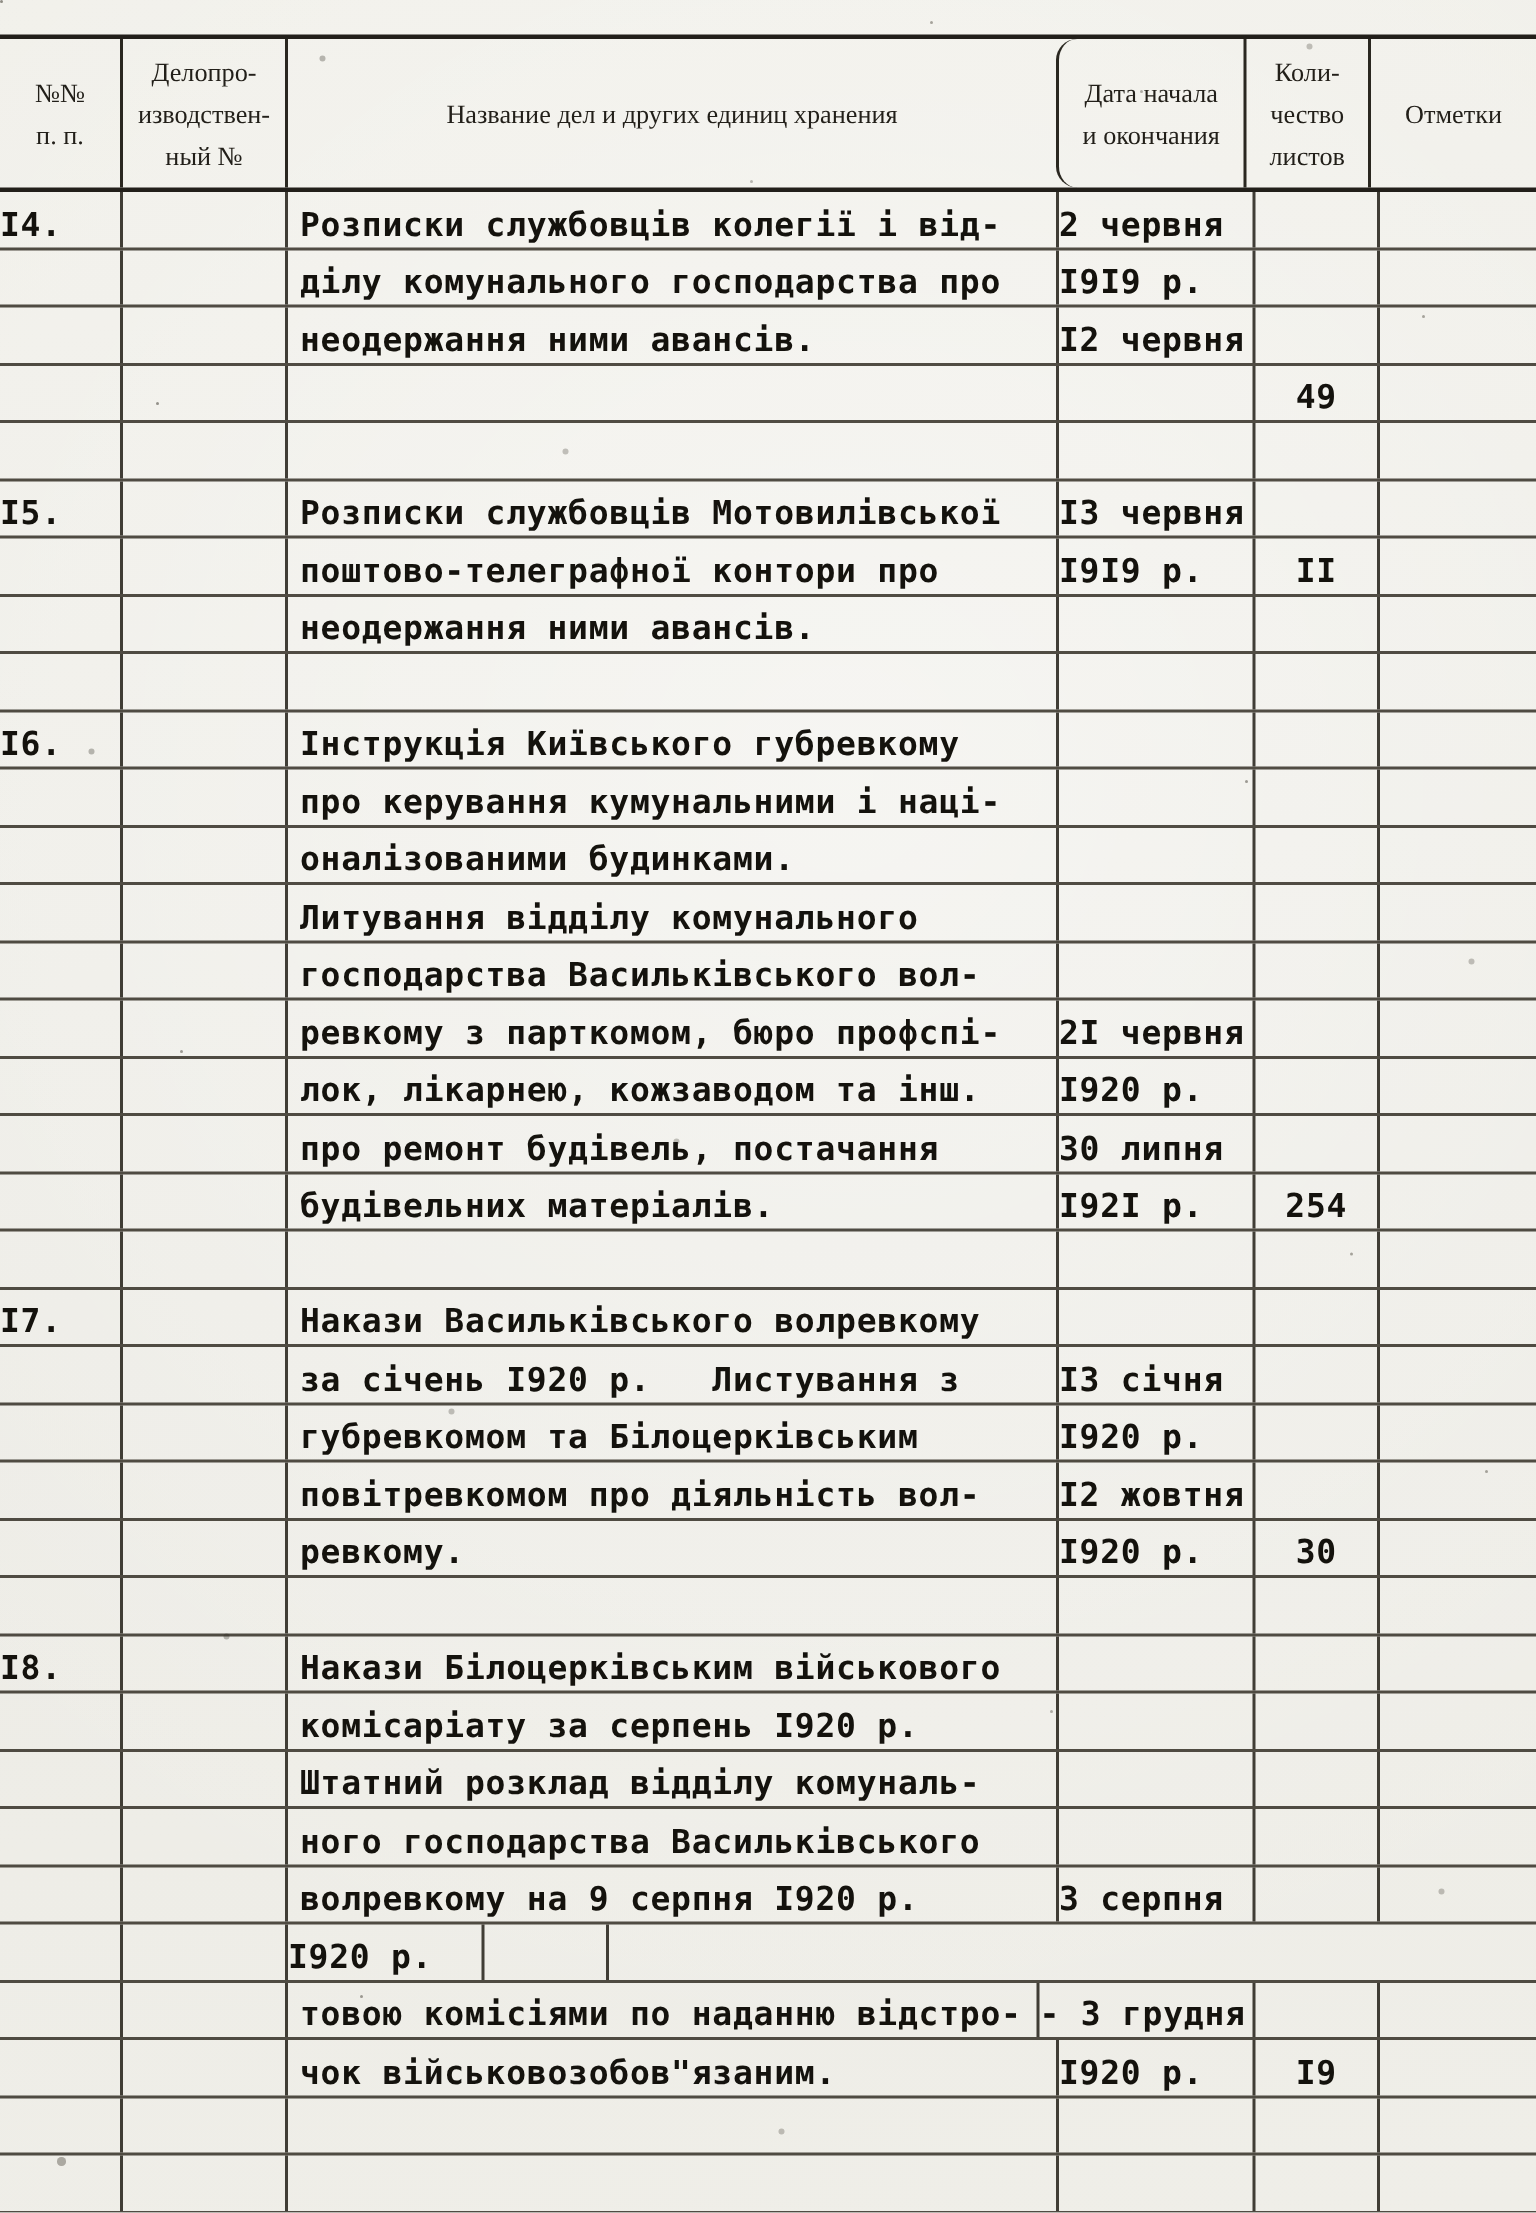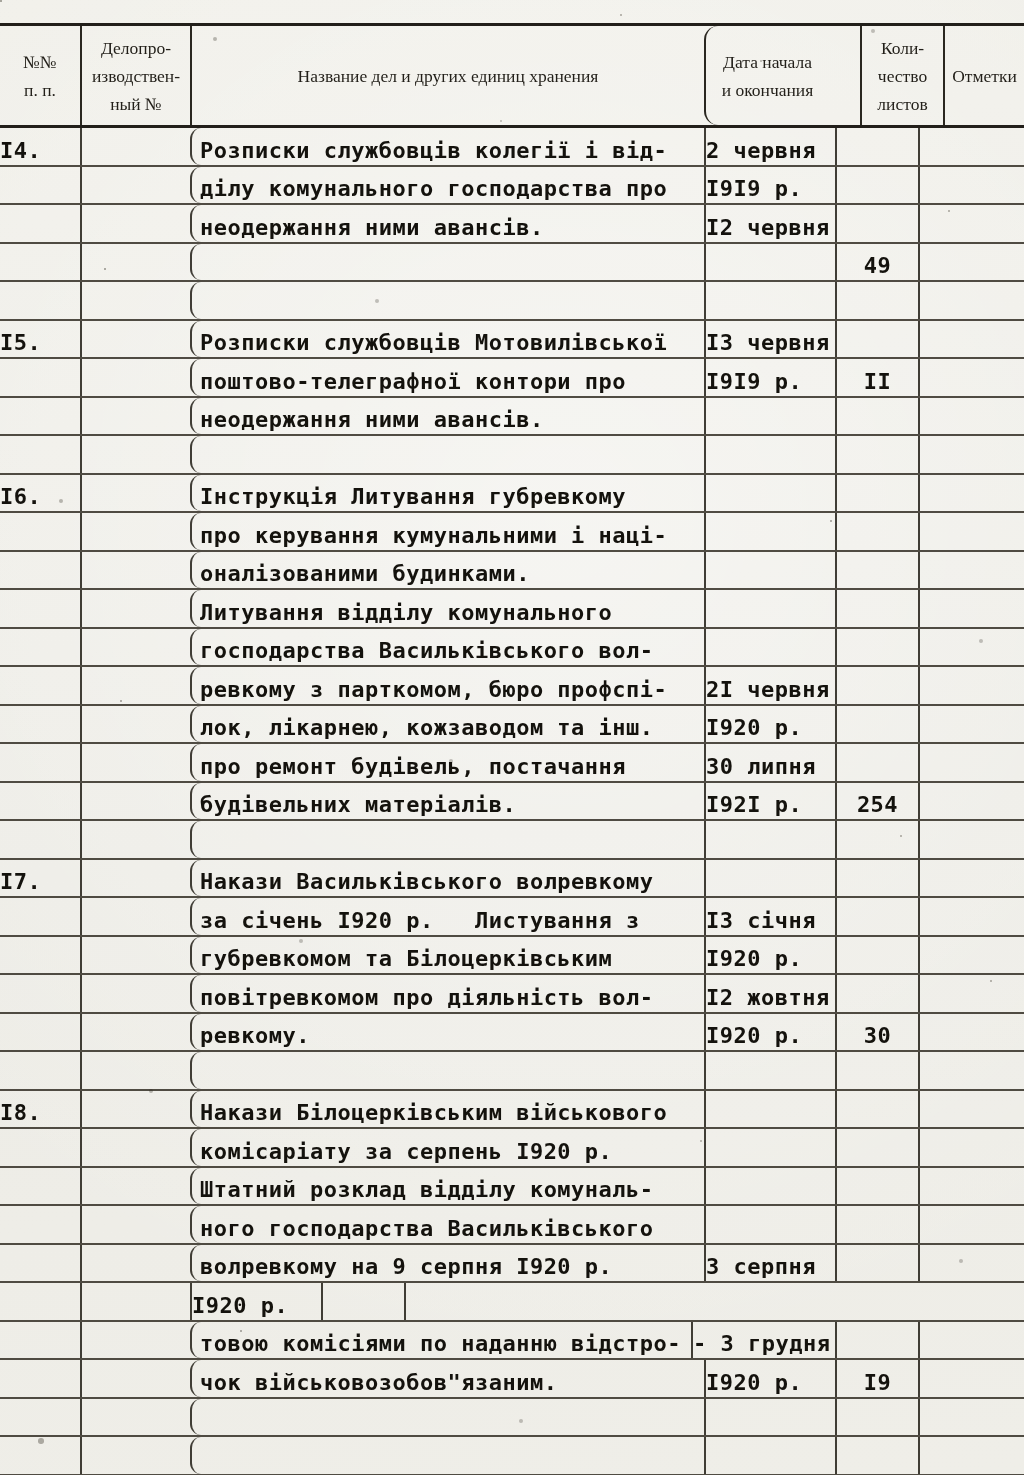--- a/index.html
+++ b/index.html
@@ -29,31 +29,31 @@
   .thead{
     display:flex;height:105px;box-sizing:border-box;
     border-top:3px solid #221f1a;border-bottom:3px solid #221f1a;
     font-family:"Liberation Serif","DejaVu Serif",serif;
     font-size:17.5px;color:#221f19;
   }
   .hcell{box-sizing:border-box;height:100%;display:flex;flex-direction:column;
     justify-content:center;text-align:center;line-height:1.6;}
   .hcell + .hcell{border-left:2px solid #2a2720;}
   .w-num{width:80px;} .w-delo{width:110px;} .w-title{width:514px;}
-  .w-date{width:125px;border-radius:14px;} .w-sheets{width:83px;margin-left:31px;} .w-notes{flex:1;align-items:center;}
+  .w-date{width:125px;border-radius:14px;} .w-sheets{width:83px;} .w-notes{flex:1;align-items:center;}
   .tbody{width:1024px;font-family:"DejaVu Sans Mono","Liberation Mono",monospace;
     font-size:22px;font-weight:bold;letter-spacing:.5px;color:#14120d;}
   .line-row{display:flex;height:38.5px;box-sizing:border-box;
     border-bottom:2px solid rgba(50,46,37,.85);}
   .cell{box-sizing:border-box;height:100%;display:flex;align-items:flex-end;
     padding-bottom:3px;white-space:pre;overflow:visible;line-height:1;}
   .cell + .cell{border-left:2px solid rgba(44,41,33,.9);}
   .c-num{width:80px;}
   .c-delo{width:110px;}
-  .c-title{width:514px;padding-left:8px;border-radius:11px;}
+  .c-title{width:514px;padding-left:8px;}
   .c-date{width:131px;padding-left:0;}
   .c-sheets{width:83px;justify-content:center;}
   .c-notes{flex:1;}
   .shift-left{position:relative;left:-13px;}
 </style>
 </head>
 <body>
 
 <div class="paper">
   <div class="speckles"></div>
@@ -154,21 +154,21 @@
           <div class="cell c-num"></div>
           <div class="cell c-delo"></div>
           <div class="cell c-title"></div>
           <div class="cell c-date"></div>
           <div class="cell c-sheets"></div>
           <div class="cell c-notes"></div>
         </div>
         <div class="line-row">
           <div class="cell c-num">I6.</div>
           <div class="cell c-delo"></div>
-          <div class="cell c-title">Інструкція Литування губревкому</div>
+          <div class="cell c-title">Інструкція Київського губревкому</div>
           <div class="cell c-date"></div>
           <div class="cell c-sheets"></div>
           <div class="cell c-notes"></div>
         </div>
         <div class="line-row">
           <div class="cell c-num"></div>
           <div class="cell c-delo"></div>
           <div class="cell c-title">про керування кумунальними і наці-</div>
           <div class="cell c-date"></div>
           <div class="cell c-sheets"></div>

